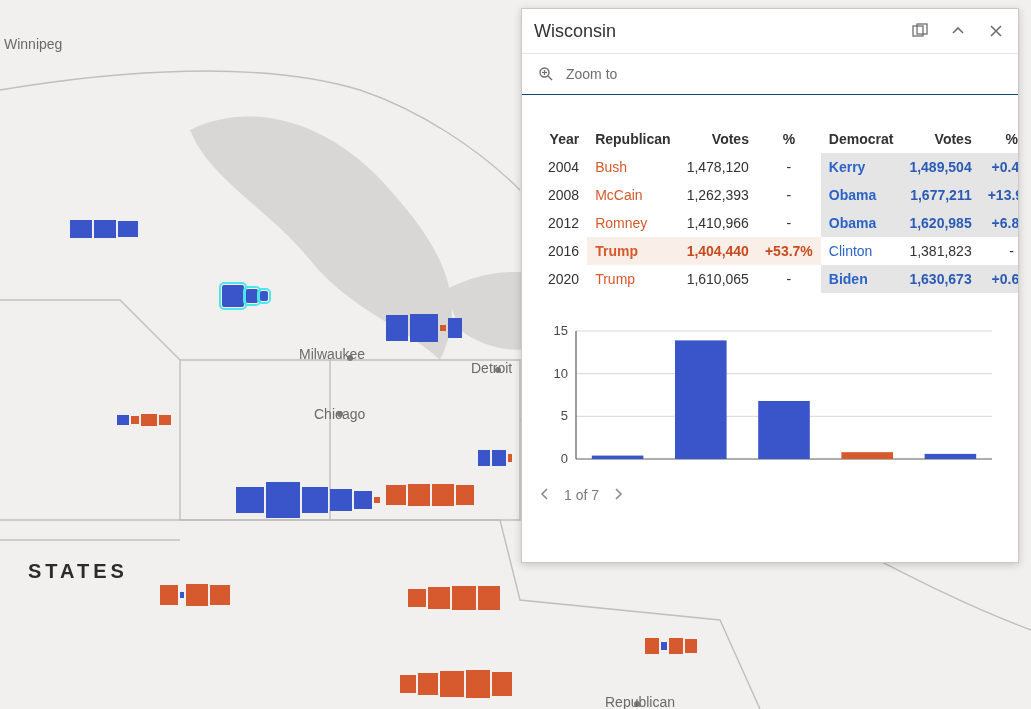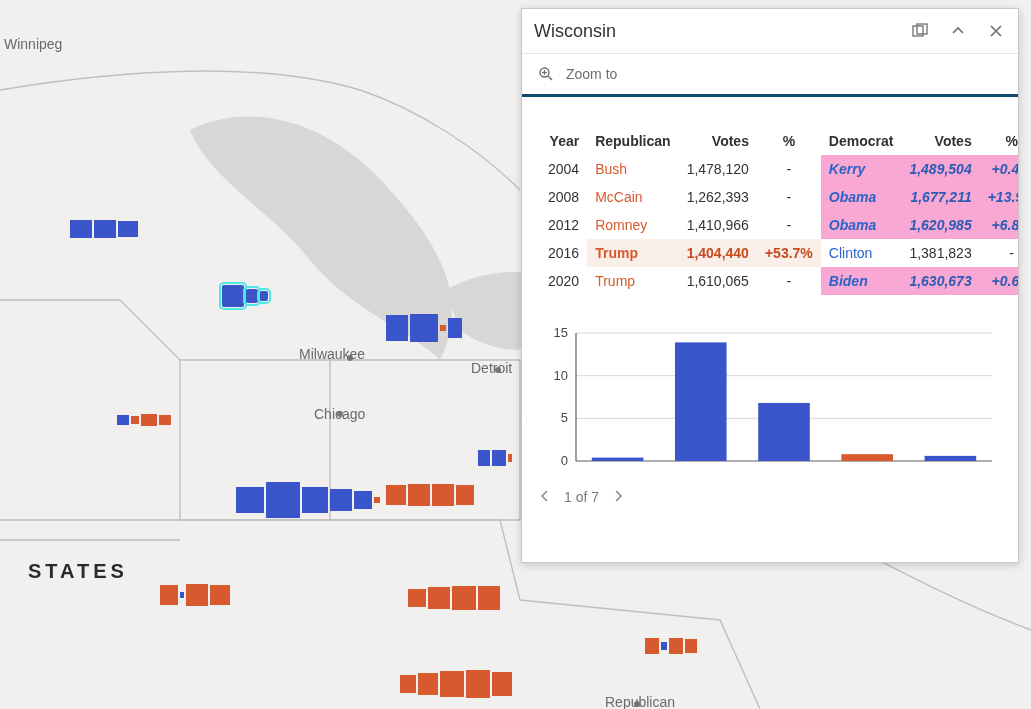--- a/index.html
+++ b/index.html
@@ -59,21 +59,21 @@
     height: 44px;
     border-bottom: 1px solid #e4e4e4;
     gap: 8px;
   }
   .popup-title { font-size: 18px; font-weight: 500; }
   .popup-actions { display: flex; gap: 18px; align-items: center; color: #6e6e6e; }
   .icon-btn { cursor: pointer; display: inline-flex; align-items: center; justify-content: center; width: 20px; height: 20px; }
   .zoom-row {
     display: flex; align-items: center; gap: 10px;
     padding: 10px 14px;
-    border-bottom: 3px solid #0c4a6e;
+    border-bottom: 1px solid #0c4a6e;
     color: #6e6e6e;
     font-size: 14px;
     cursor: pointer;
   }
   .popup-body { padding: 14px 18px 0 18px; overflow: auto; flex: 1; }
   .intro a { color: #2b63c6; text-decoration: none; }
 
   table.results {
     border-collapse: collapse;
     width: 100%;
@@ -87,21 +87,21 @@
   }
   table.results th.num, table.results td.num { text-align: right; }
   table.results th.center, table.results td.center { text-align: center; }
   table.results td {
     padding: 6px 8px;
     vertical-align: middle;
   }
   .rep-name { color: #d65a2d; }
   .dem-name { color: #2b63c6; }
   .rep-cell { background: #faeee9; color: #c84a1d; }
-  .dem-cell { background: #f9a8d4; color: #2b5bb5; font-style: italic; }
+  .dem-cell { background: #e5e5e5; color: #2b5bb5; }
 
   
   .chart-area { margin-top: 30px; }
   .chart-svg { display: block; }
   .chart-caption {
     display: flex;
     align-items: center;
     justify-content: space-between;
     margin-top: 14px;
     padding-bottom: 18px;

